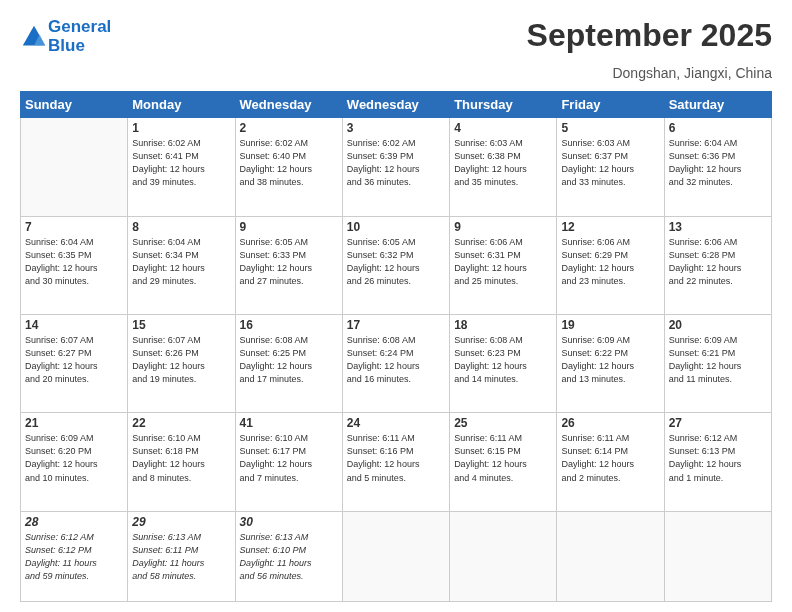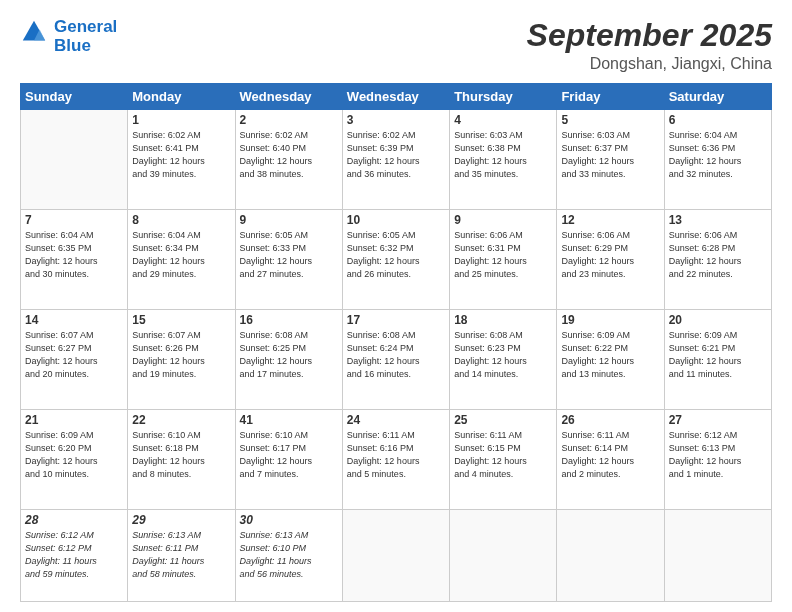--- a/index.html
+++ b/index.html
@@ -18,21 +18,21 @@
       flex-direction: column;
     }
     .header {
       display: flex;
       justify-content: space-between;
       align-items: flex-start;
       margin-bottom: 10px;
     }
     .logo {
       display: flex;
-      gap: 6px;
+      align-items: center;
     }
     .logo-text {
       font-size: 17px;
       font-weight: bold;
       color: #333;
       line-height: 1.1;
     }
     .logo-text span {
       color: #1a6fc4;
     }
@@ -41,26 +41,25 @@
       height: 28px;
     }
     .title-block {
       text-align: right;
     }
     .month-title {
       font-size: 32px;
       font-weight: bold;
       color: #333;
       line-height: 1.1;
-      font-style: italic;
     }
     .subtitle {
-      font-size: 16px;
+      font-size: 14px;
       color: #555;
-      margin-top: 2px;
+      margin-top: 12px;
     }
     .calendar-table {
       width: 100%;
       border-collapse: collapse;
       flex: 1;
       table-layout: fixed;
     }
     .calendar-table th {
       background-color: #2a6eba;
       color: #fff;

